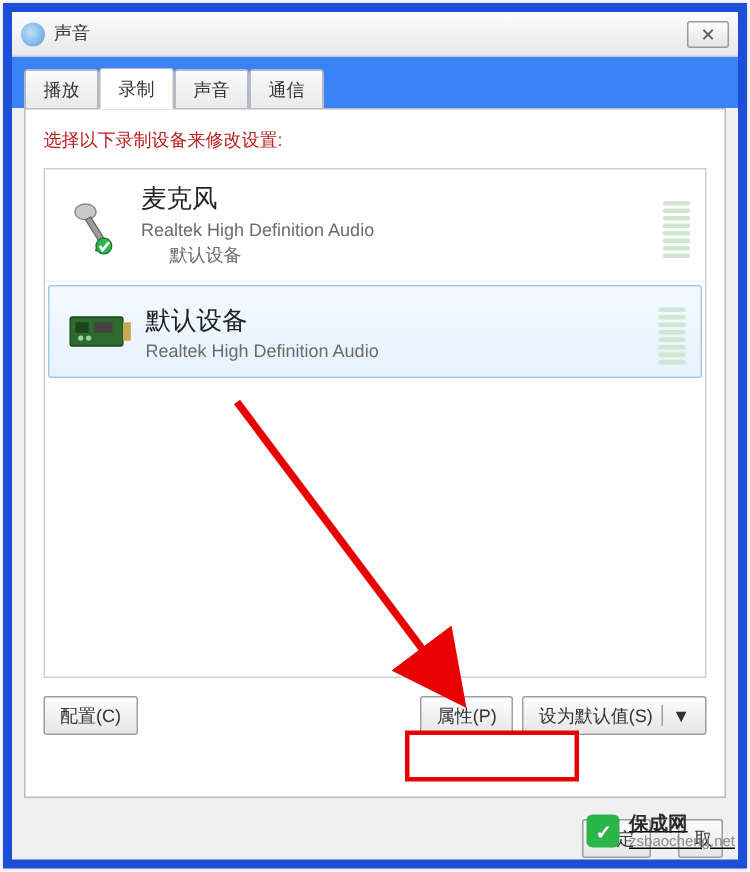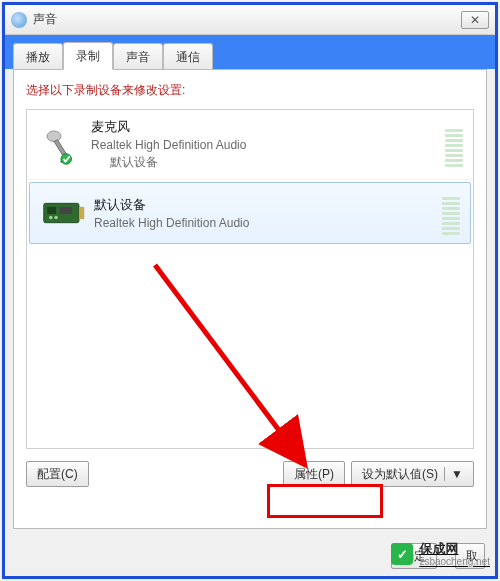--- a/index.html
+++ b/index.html
@@ -1,32 +1,32 @@
 <!DOCTYPE html>
 <html><head>
 <meta charset="utf-8">
 <style>
 *{box-sizing:border-box;margin:0;padding:0;font-family:"Microsoft YaHei","Segoe UI",Tahoma,sans-serif;font-size:12px;}
 body{width:500px;height:581px;background:#fff;position:relative;overflow:hidden;}
-.window{position:absolute;left:2px;top:2px;width:496px;height:577px;border:3px solid #1d4ed8;background:#f0f0f0;box-shadow:0 0 4px rgba(0,0,0,0.2);}
+.window{position:absolute;left:2px;top:2px;width:496px;height:577px;border:6px solid #1d4ed8;background:#f0f0f0;box-shadow:0 0 4px rgba(0,0,0,0.2);}
 .titlebar{height:30px;background:linear-gradient(#fdfdfd,#e8e8e8);display:flex;align-items:center;padding:0 6px;border-bottom:1px solid #ccc;}
 .titlebar .spk-ico{width:16px;height:16px;margin-right:6px;background:radial-gradient(circle at 40% 40%,#bfe0ff,#5a9bd8);border-radius:50%;position:relative;}
 .titlebar .title{flex:1;color:#333;}
 .titlebar .close{width:28px;height:18px;border:1px solid #9a9a9a;border-radius:2px;background:linear-gradient(#fdfdfd,#e4e4e4);display:flex;align-items:center;justify-content:center;color:#555;font-size:11px;cursor:pointer;}
 .tab-strip{display:flex;align-items:flex-end;padding:6px 8px 0 8px;background:#3b82f6;}
 .tab{padding:5px 12px 4px 12px;border:1px solid #bbb;border-bottom:none;background:linear-gradient(#fafafa,#e9e9e9);margin-right:0;border-top-left-radius:3px;border-top-right-radius:3px;color:#333;cursor:pointer;position:relative;top:1px;}
 .tab.active{background:#fff;font-weight:400;z-index:2;border-bottom:1px solid #fff;}
 .panel{margin:0 8px 8px 8px;border:1px solid #bbb;background:#fff;height:460px;padding:12px;position:relative;}
 .instr{color:#b91c1c;margin-bottom:10px;}
 .devlist{border:1px solid #cfcfcf;height:340px;background:#fff;overflow:hidden;}
 .dev{display:flex;align-items:center;padding:8px 10px;border-bottom:1px solid #f3f3f3;}
 .dev.selected{background:linear-gradient(#f3f9ff,#e6f2ff);border:1px solid #a6c8e6;margin:2px;border-radius:2px;}
 .dev .ico{width:48px;height:44px;display:flex;align-items:center;justify-content:center;}
 .dev .txt{flex:1;padding-left:6px;}
-.dev .name{color:#222;font-size:13px;}
+.dev .name{color:#222;font-size:17px;}
 .dev .desc{color:#6b6b6b;margin-top:2px;}
 .dev .stat{color:#6b6b6b;margin-top:2px;margin-left:19px;}
 .dev .meter{width:18px;height:44px;display:flex;flex-direction:column;justify-content:flex-end;gap:2px;}
 .dev .bar{height:3px;background:#cfe7cf;border-radius:1px;}
 .btnrow{display:flex;align-items:center;margin-top:12px;gap:6px;}
 .spacer{flex:1;}
 .btn{height:26px;padding:0 10px;border:1px solid #9d9d9d;background:linear-gradient(#fdfdfd,#e6e6e6);border-radius:2px;color:#333;cursor:pointer;display:flex;align-items:center;}
 .btn.split{padding:0 4px 0 10px;}
 .btn .caret{margin-left:6px;border-left:1px solid #9d9d9d;padding:0 6px 0 6px;}
 .highlight{position:absolute;border:3px solid #e80000;pointer-events:none;}

